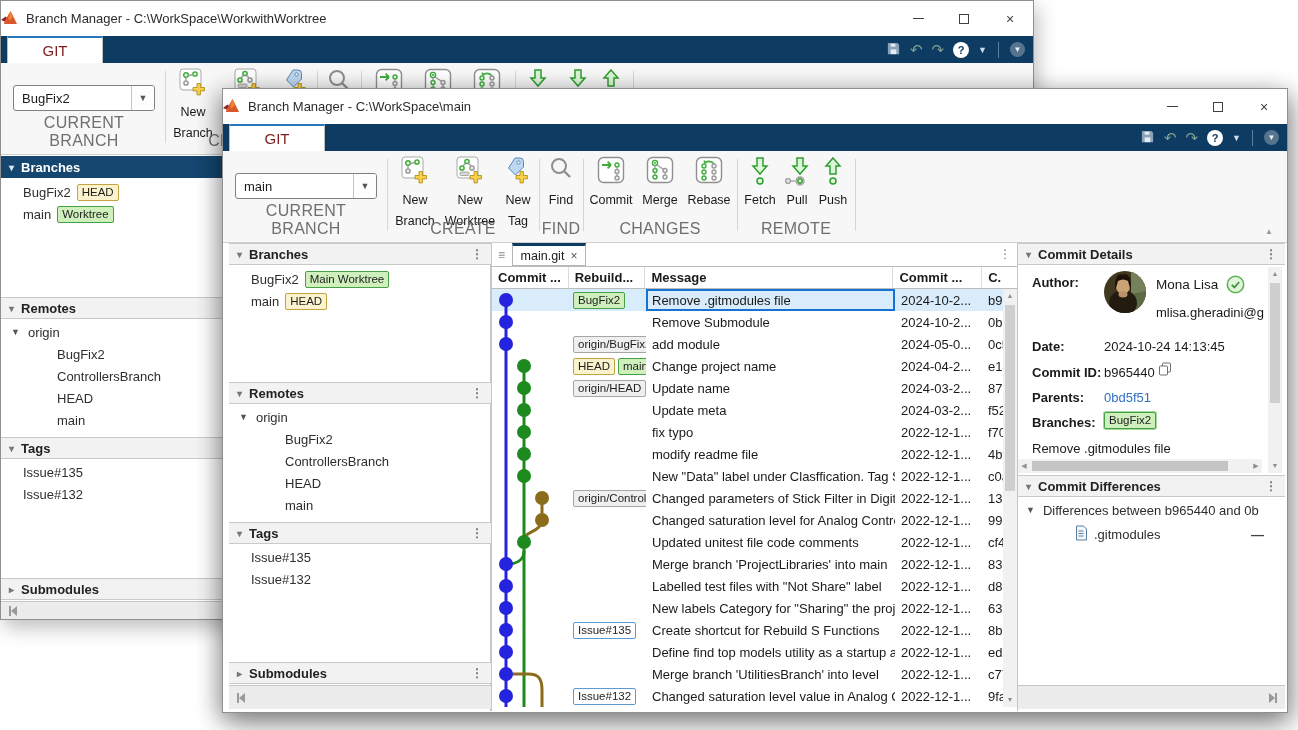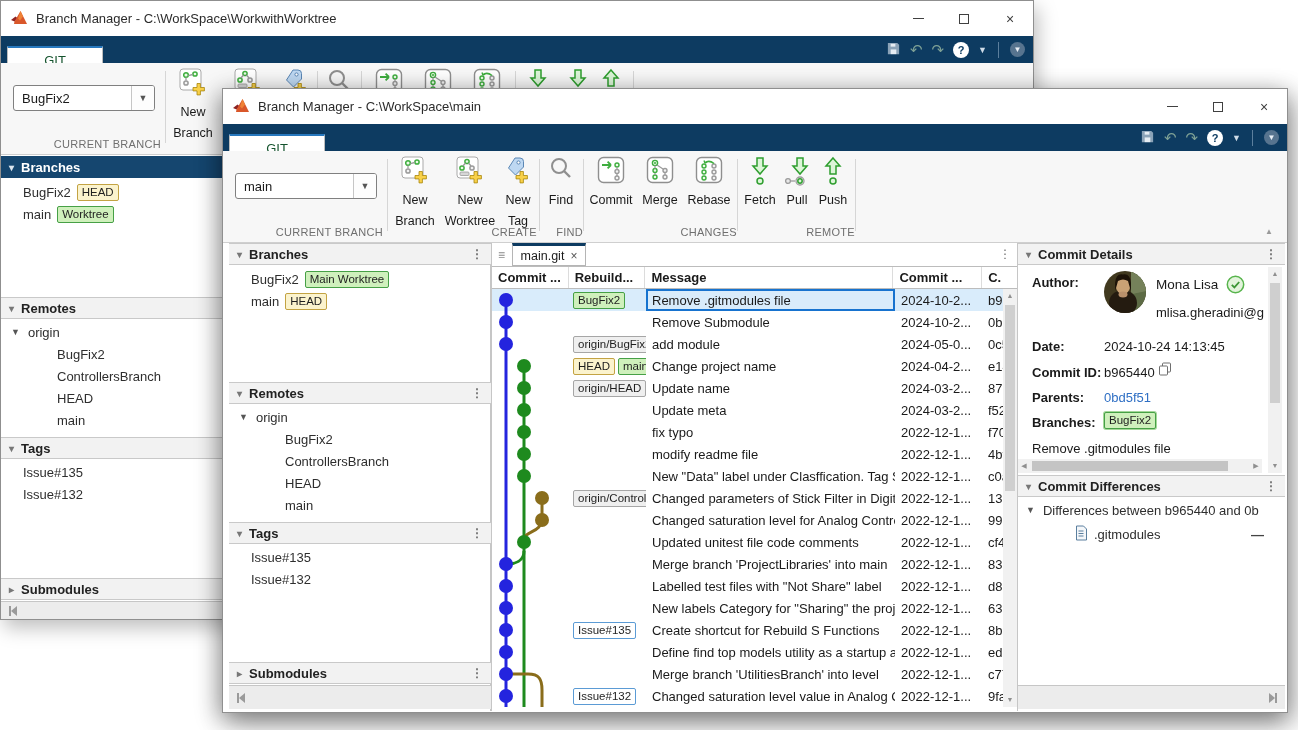--- a/index.html
+++ b/index.html
@@ -6,54 +6,54 @@
   html,body { width:1298px; height:730px; background:#ffffff; overflow:hidden;
               font-family:"Liberation Sans", sans-serif; color:#1a1a1a; }
 
   .window { position:absolute; background:#fff; border:1px solid #8f8f8f; font-size:13px; }
   #back-window  { left:0;   top:0;  width:1034px; height:620px; z-index:1;
                   box-shadow:4px 8px 18px rgba(0,0,0,.25); }
   #front-window { left:222px; top:88px; width:1066px; height:625px; z-index:2;
                   box-shadow:-4px 6px 22px rgba(0,0,0,.32), 6px 10px 26px rgba(0,0,0,.32); }
 
   
-  .titlebar { height:35px; display:flex; align-items:center; padding-left:10px; gap:8px; background:#fff; }
+  .titlebar { height:35px; display:flex; align-items:center; padding-left:0; gap:8px; background:#fff; }
   .titlebar .title { font-size:13px; color:#2b2b2b; white-space:nowrap; }
   .win-controls { margin-left:auto; display:flex; height:100%; }
   .win-btn { width:46px; height:100%; display:flex; align-items:center; justify-content:center; color:#404040; }
   .glyph-min { width:11px; height:1px; background:#404040; }
   .glyph-max { width:10px; height:10px; border:1.2px solid #404040; }
   .glyph-close { font-size:14px; line-height:14px; color:#404040; }
 
   
   .ribbonbar { height:27px; background:#0d3b61; position:relative; }
   .git-tab { position:absolute; left:6px; top:0; width:96px; height:27px; background:#fff;
              border-top:2px solid #2778be; border-left:1px solid #bdbdbd; border-right:1px solid #bdbdbd;
-             display:flex; align-items:center; justify-content:center; font-size:13px; color:#14532d;margin-top:10px; }
+             display:flex; align-items:center; justify-content:center; font-size:15px; color:#7f1d1d; }
   .qa-icons { position:absolute; right:8px; top:0; height:27px; display:flex; align-items:center; gap:9px; }
   .qa-sep { width:1px; height:16px; background:#5c7f9d; margin:0 2px; }
   .help-circle { width:16px; height:16px; border-radius:50%; background:#fff; color:#0d3b61;
                  font-weight:bold; font-size:11px; display:flex; align-items:center; justify-content:center; }
   .mini-caret { color:#cfdce8; font-size:9px; }
   .menu-circle { width:15px; height:15px; border-radius:50%; background:#57748f; color:#e8eef4;
                  font-size:8px; display:flex; align-items:center; justify-content:center; }
   .uarrow { color:#7da095; font-size:15px; line-height:15px; }
 
   
   .toolbar { height:92px; background:#f7f7f7; border-bottom:1px solid #cfcfcf; position:relative; }
   .combo { position:absolute; left:12px; top:22px; width:142px; height:26px; background:#fff;
            border:1px solid #808080; border-radius:3px; display:flex; align-items:center; }
   .combo-text { padding-left:8px; flex:1; font-size:13px; }
   .combo-arrow { width:23px; height:100%; border-left:1px solid #c6c6c6; display:flex; align-items:center;
                  justify-content:center; color:#555; font-size:9px; border-radius:0 2px 2px 0; background:#fdfdfd; }
   .tb-sep { position:absolute; top:8px; height:72px; width:1px; background:#d6d6d6; }
   .tb-btn { position:absolute; top:5px; text-align:center; }
   .tb-btn .ico { height:32px; display:flex; align-items:flex-start; justify-content:center; }
   .tb-label { font-size:12.5px; line-height:21px; color:#1a1a1a; margin-top:2px; }
-  .tb-section { position:absolute; bottom:4px; font-size:11px; color:#6f6f6f; text-align:right; letter-spacing:.3px; }
+  .tb-section { position:absolute; bottom:4px; font-size:16px; color:#6f6f6f; text-align:center; letter-spacing:.3px; }
   .ribbon-collapse { position:absolute; right:14px; bottom:6px; font-size:8px; color:#9a9a9a; }
 
   
   .side-header { position:absolute; height:22px; background:#f2f2f2; border-top:1px solid #c9c9c9;
                  border-bottom:1px solid #c9c9c9; display:flex; align-items:center; padding:0 8px; gap:7px;
                  font-weight:600; font-size:13px; color:#222; }
   .side-header.selected { background:#15466f; color:#fff; border-color:#15466f; }
   .side-header .caret { font-size:10px; color:#777; }
   .side-header.selected .caret { color:#dce6ef; }
   .side-header .dots { margin-left:auto; color:#6e6e6e; font-size:12px; }

